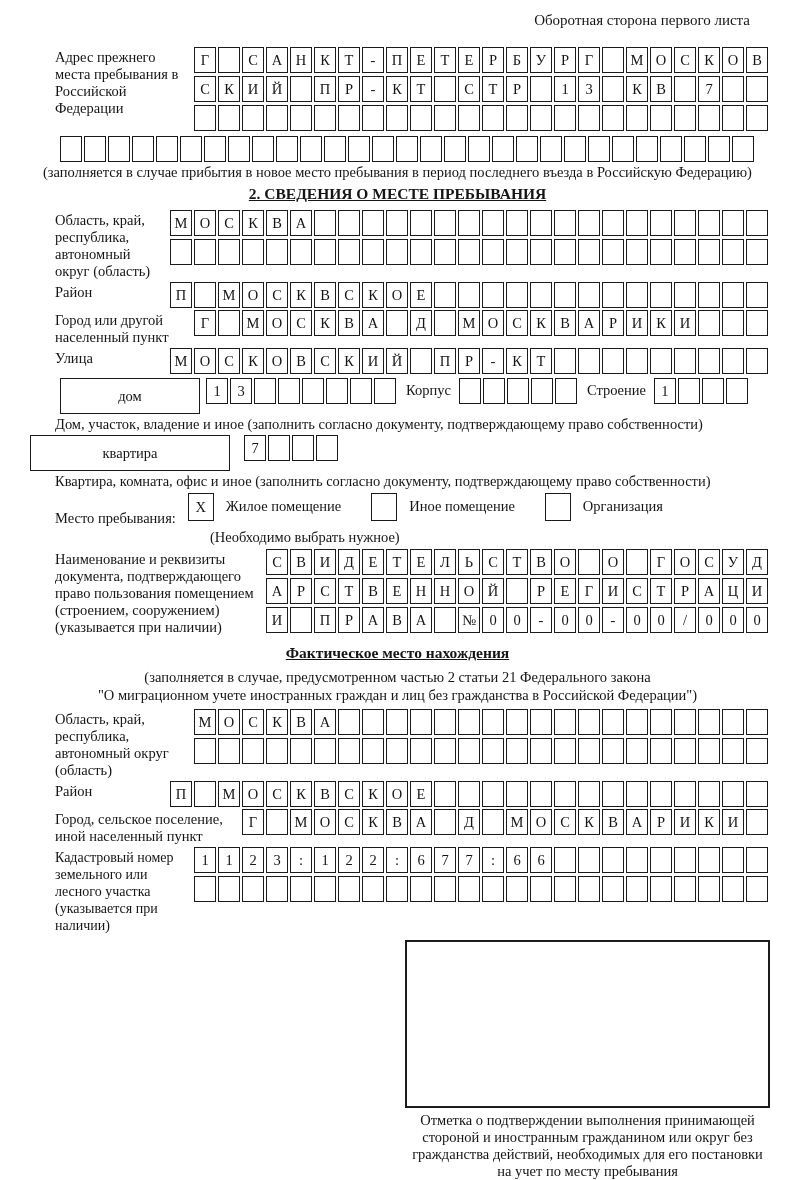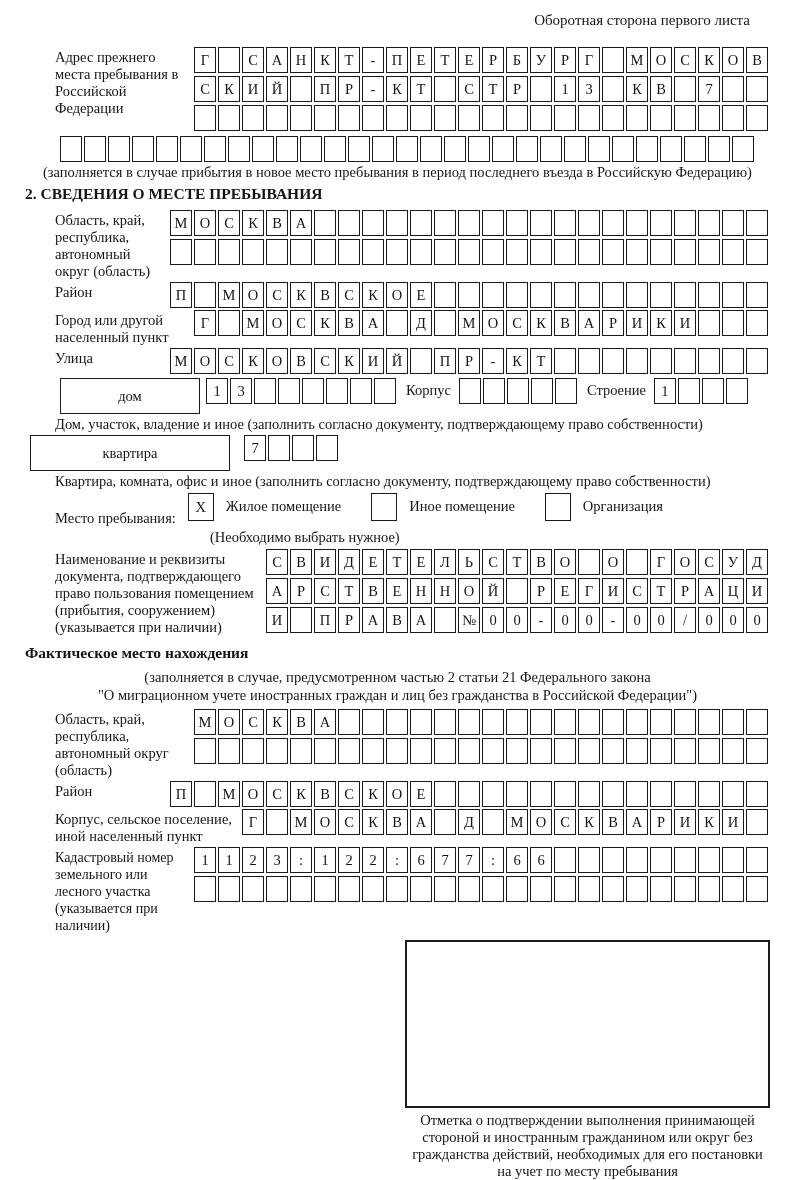--- a/index.html
+++ b/index.html
@@ -27,21 +27,21 @@
   .cell{
     box-sizing:border-box;flex:0 0 22px;width:22px;height:26px;
     border:1.8px solid #1b1b1b;margin-right:2px;
     display:inline-flex;align-items:center;justify-content:center;
     font-size:14.5px;background:#fff;
   }
   .cb{flex-basis:26px;width:26px;height:28px;}
   .overflow-cells{margin-left:35px;}
   .note{font-size:14.5px;line-height:16px;margin-bottom:2px;}
   .center{text-align:center;}
-  .sect-title{font-weight:bold;font-size:15.5px;margin:5px 0 7px;}
+  .sect-title{font-weight:bold;text-align:center;font-size:15.5px;margin:5px 0 7px;text-decoration:underline;}
   .widebox{
     box-sizing:border-box;border:1.8px solid #1b1b1b;height:36px;
     display:flex;align-items:center;justify-content:center;
     font-size:14.5px;flex:0 0 auto;
   }
   .dom-box{width:140px;margin-left:35px;}
   .kv-box{width:200px;margin-left:5px;}
   .inlbl{font-size:14.5px;padding-top:4px;margin:0 8px;flex:0 0 auto;}
   .gap6{margin-left:6px;}
   .gap14{margin-left:14px;}
@@ -381,21 +381,21 @@
       <span class="opt-label">Жилое помещение</span>
       <span class="cell cb"></span>
       <span class="opt-label">Иное помещение</span>
       <span class="cell cb"></span>
       <span class="opt-label">Организация</span>
     </div>
 </div>
 <div class="note choose-note">(Необходимо выбрать нужное)</div>
 
 <div class="row doc-row">
-  <div class="lbl w200">Наименование и реквизиты документа, подтверждающего право пользования помещением (прибытия, сооружением) (указывается при наличии)</div>
+  <div class="lbl w200">Наименование и реквизиты документа, подтверждающего право пользования помещением (строением, сооружением) (указывается при наличии)</div>
   <div class="cellcol">
     <div class="cells">
         <span class="cell">С</span>
         <span class="cell">В</span>
         <span class="cell">И</span>
         <span class="cell">Д</span>
         <span class="cell">Е</span>
         <span class="cell">Т</span>
         <span class="cell">Е</span>
         <span class="cell">Л</span>
@@ -549,21 +549,21 @@
       <span class="cell"></span>
       <span class="cell"></span>
       <span class="cell"></span>
       <span class="cell"></span>
       <span class="cell"></span>
       <span class="cell"></span>
     </div>
 </div>
 
 <div class="row">
-  <div class="lbl w182">Корпус, сельское поселение, иной населенный пункт</div>
+  <div class="lbl w182">Город, сельское поселение, иной населенный пункт</div>
   <div class="cells">
       <span class="cell">Г</span>
       <span class="cell"></span>
       <span class="cell">М</span>
       <span class="cell">О</span>
       <span class="cell">С</span>
       <span class="cell">К</span>
       <span class="cell">В</span>
       <span class="cell">А</span>
       <span class="cell"></span>

